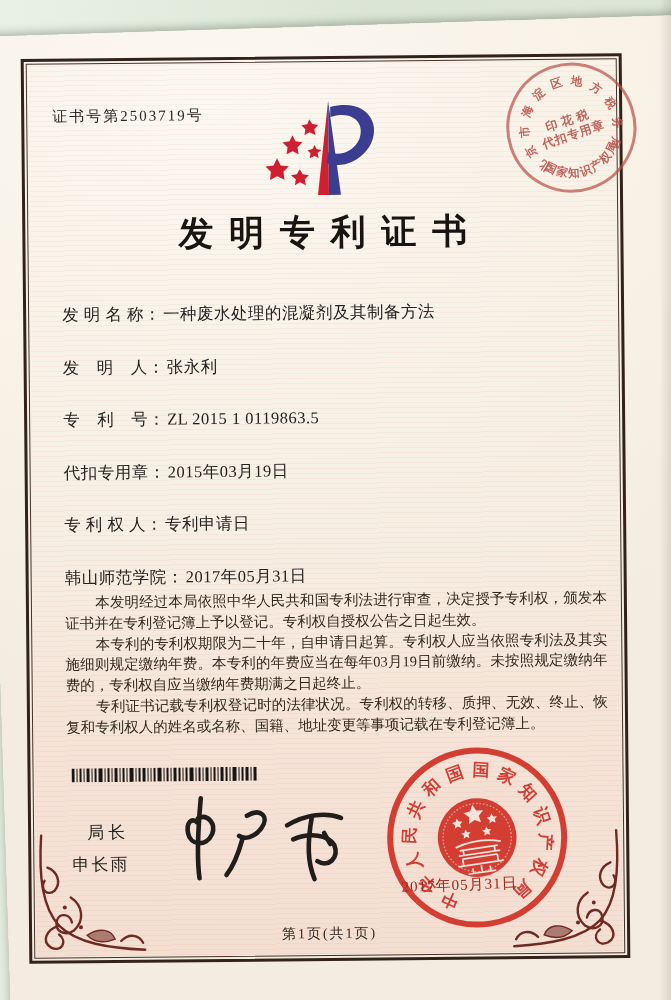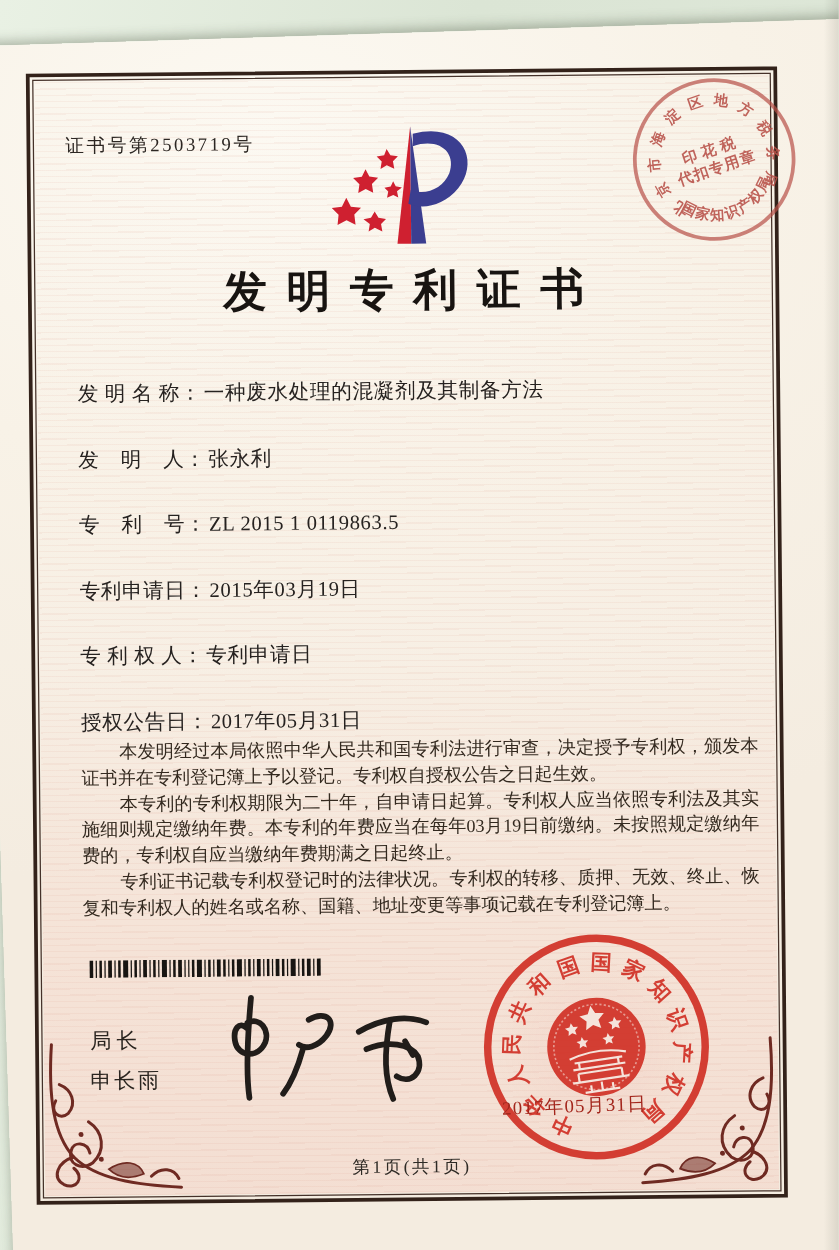--- a/index.html
+++ b/index.html
@@ -37,21 +37,21 @@
   .title{position:absolute;left:0;right:0;top:150px;text-align:center;
     font-size:35px;font-weight:bold;letter-spacing:.45em;text-indent:.45em;color:#181411;}
   .field-row{position:absolute;left:36px;font-size:16.5px;letter-spacing:.5px;color:#262220;white-space:nowrap;}
   .field-row .val{margin-left:2px;}
   .r0{top:243px}.r1{top:296px}.r2{top:348px}.r3{top:401px}.r4{top:453px}.r5{top:506px}
   .body-block{position:absolute;left:36px;top:531px;width:542px;
     font-size:14.5px;line-height:20.8px;color:#33291f;text-align:justify;}
   .body-block p{margin:0;text-indent:2.1em;}
   .barcode{position:absolute;left:41px;top:707px;width:186px;height:14px;}
   .signature{position:absolute;left:136px;top:728px;width:198px;height:102px;}
-  .signer-title{position:absolute;left:41px;top:760px;font-family:"Liberation Sans","DejaVu Sans",sans-serif;
+  .signer-title{position:absolute;left:56px;top:760px;font-family:"Liberation Sans","DejaVu Sans",sans-serif;
     font-size:17px;letter-spacing:4px;color:#2a2520;}
   .signer-name{position:absolute;left:41px;top:792px;font-family:"Liberation Sans","DejaVu Sans",sans-serif;
     font-size:17px;letter-spacing:2px;color:#2a2520;}
   .footer-page{position:absolute;left:0;right:0;top:866px;text-align:center;
     font-size:14px;letter-spacing:2px;color:#2e2a25;}
   
   .seal{position:absolute;left:356px;top:690px;width:168px;height:168px;
     border:6px solid #d13227;border-radius:50%;transform:rotate(-8deg);opacity:.93;
     background:radial-gradient(circle, rgba(235,90,70,.07) 0%, rgba(235,90,70,0) 72%);}
   .arc{position:absolute;inset:0;}
@@ -127,27 +127,27 @@
     <div class="field-row r0">
       <span>发 明 名 称：</span><span class="val">一种废水处理的混凝剂及其制备方法</span>
     </div>
     <div class="field-row r1">
       <span>发　明　人：</span><span class="val">张永利</span>
     </div>
     <div class="field-row r2">
       <span>专　利　号：</span><span class="val">ZL 2015 1 0119863.5</span>
     </div>
     <div class="field-row r3">
-      <span>专利申请日：</span><span class="val">2015年03月19日</span>
+      <span>代扣专用章：</span><span class="val">2015年03月19日</span>
     </div>
     <div class="field-row r4">
       <span>专 利 权 人：</span><span class="val">专利申请日</span>
     </div>
     <div class="field-row r5">
-      <span>授权公告日：</span><span class="val">2017年05月31日</span>
+      <span>韩山师范学院：</span><span class="val">2017年05月31日</span>
     </div>
 
     <div class="body-block">
       <p>本发明经过本局依照中华人民共和国专利法进行审查，决定授予专利权，颁发本证书并在专利登记簿上予以登记。专利权自授权公告之日起生效。</p>
       <p>本专利的专利权期限为二十年，自申请日起算。专利权人应当依照专利法及其实施细则规定缴纳年费。本专利的年费应当在每年03月19日前缴纳。未按照规定缴纳年费的，专利权自应当缴纳年费期满之日起终止。</p>
       <p>专利证书记载专利权登记时的法律状况。专利权的转移、质押、无效、终止、恢复和专利权人的姓名或名称、国籍、地址变更等事项记载在专利登记簿上。</p>
     </div>
 
     <svg class="barcode" viewBox="0 0 186 14" preserveAspectRatio="none">
       <g fill="#181512">

